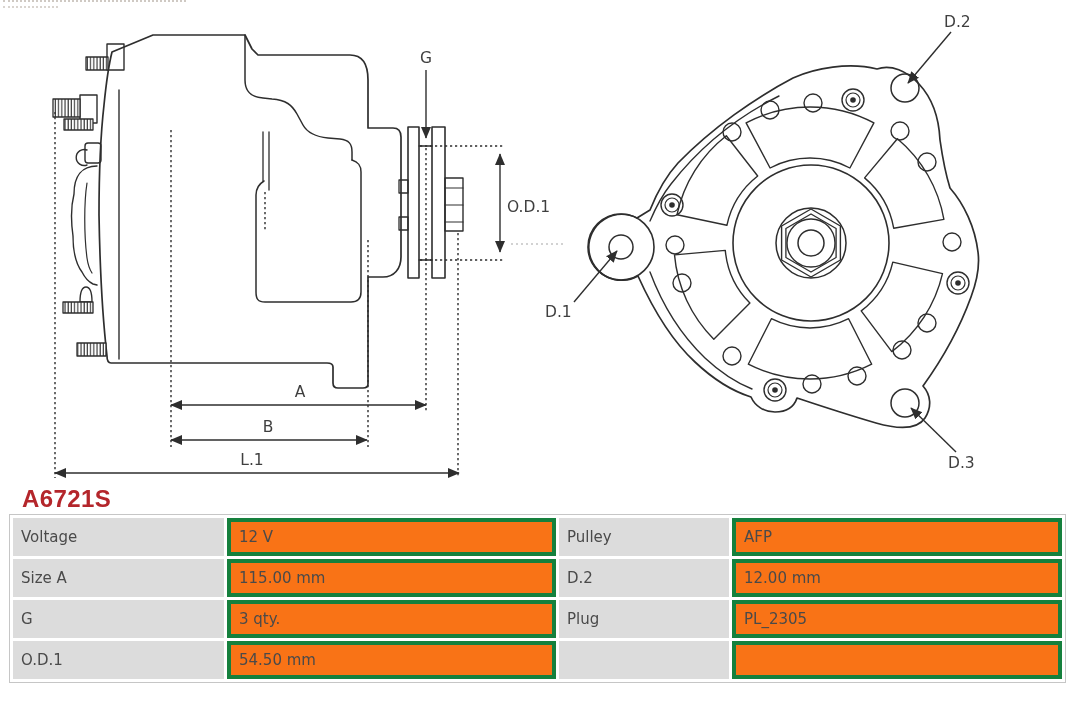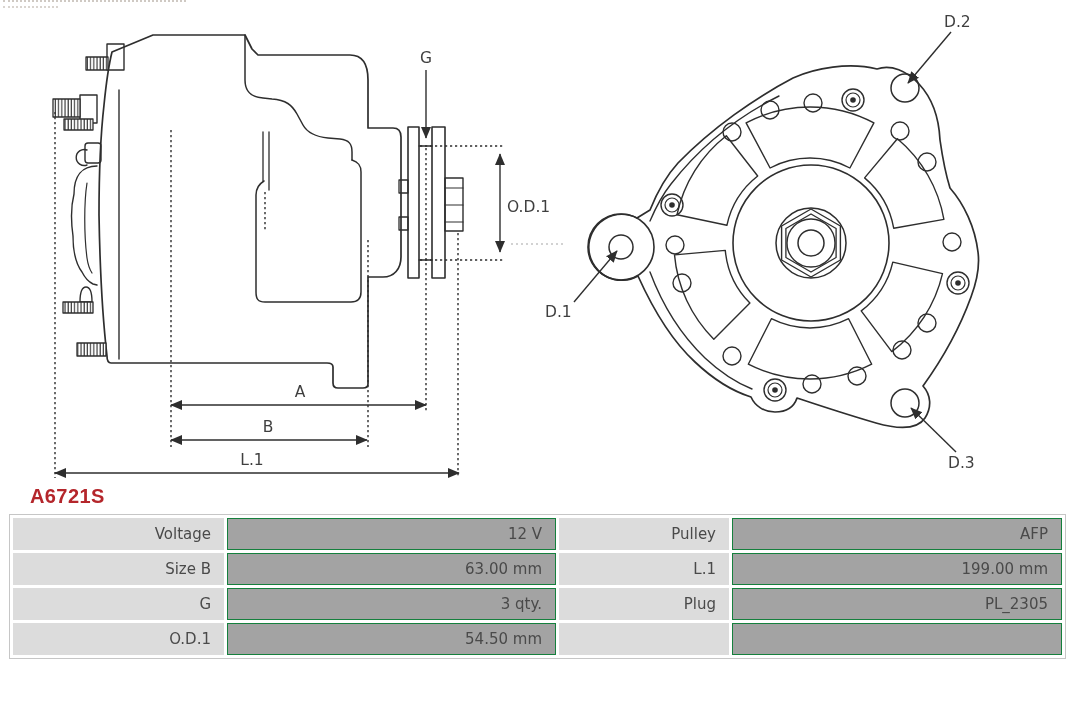--- a/index.html
+++ b/index.html
@@ -5,37 +5,37 @@
   html,body{margin:0;padding:0;}
   body{
     width:1080px;height:720px;position:relative;overflow:hidden;
     background:#ffffff;font-family:"DejaVu Sans",sans-serif;
   }
   .drawing-layer{position:absolute;left:0;top:0;}
   .artifact{position:absolute;height:0;}
   #artifact1{left:3px;top:0;width:183px;border-top:2px dotted #cfc9c3;}
   #artifact2{left:3px;top:6px;width:55px;border-top:2px dotted #d9d4cf;}
   #partno{
-    position:absolute;left:30px;top:485px;
+    position:absolute;left:22px;top:485px;
     font-family:"Liberation Sans",sans-serif;
-    font-size:20px;font-weight:700;letter-spacing:.4px;color:#b4262b;
+    font-size:24px;font-weight:700;letter-spacing:.4px;color:#b4262b;
   }
   table.specs{
     position:absolute;left:9px;top:514px;
     border-collapse:separate;border-spacing:3px;
     background:#ffffff;border:1px solid #c6c6c6;table-layout:fixed;
   }
   table.specs td{
     height:30px;font-size:15px;color:#4a4a4a;
-    text-align:right;padding:0 13px 0 8px;
+    text-align:left;padding:0 13px 0 8px;
     white-space:nowrap;overflow:hidden;vertical-align:middle;
     font-family:"DejaVu Sans",sans-serif;
   }
   td.lbl{background:#dcdcdc;}
-  td.val{background:#a3a3a3;border:1px solid #15803d;}
+  td.val{background:#f97316;border:4px solid #15803d;}
   svg .dim-text{font-family:"DejaVu Sans",sans-serif;font-size:15.5px;fill:#3f3f3f;}
   svg .ln{stroke:#2e2e2e;fill:none;}
 </style>
 </head>
 <body>
 
 <div class="artifact" id="artifact1"></div>
 <div class="artifact" id="artifact2"></div>
 
 <svg class="drawing-layer" width="1080" height="500" viewBox="0 0 1080 500">
@@ -219,24 +219,24 @@
       <col style="width:330px">
   </colgroup>
   <tbody>
     <tr>
       <td class="lbl">Voltage</td>
       <td class="val">12 V</td>
       <td class="lbl">Pulley</td>
       <td class="val">AFP</td>
     </tr>
     <tr>
-      <td class="lbl">Size B</td>
-      <td class="val">63.00 mm</td>
-      <td class="lbl">L.1</td>
-      <td class="val">199.00 mm</td>
+      <td class="lbl">Size A</td>
+      <td class="val">115.00 mm</td>
+      <td class="lbl">D.2</td>
+      <td class="val">12.00 mm</td>
     </tr>
     <tr>
       <td class="lbl">G</td>
       <td class="val">3 qty.</td>
       <td class="lbl">Plug</td>
       <td class="val">PL_2305</td>
     </tr>
     <tr>
       <td class="lbl">O.D.1</td>
       <td class="val">54.50 mm</td>

